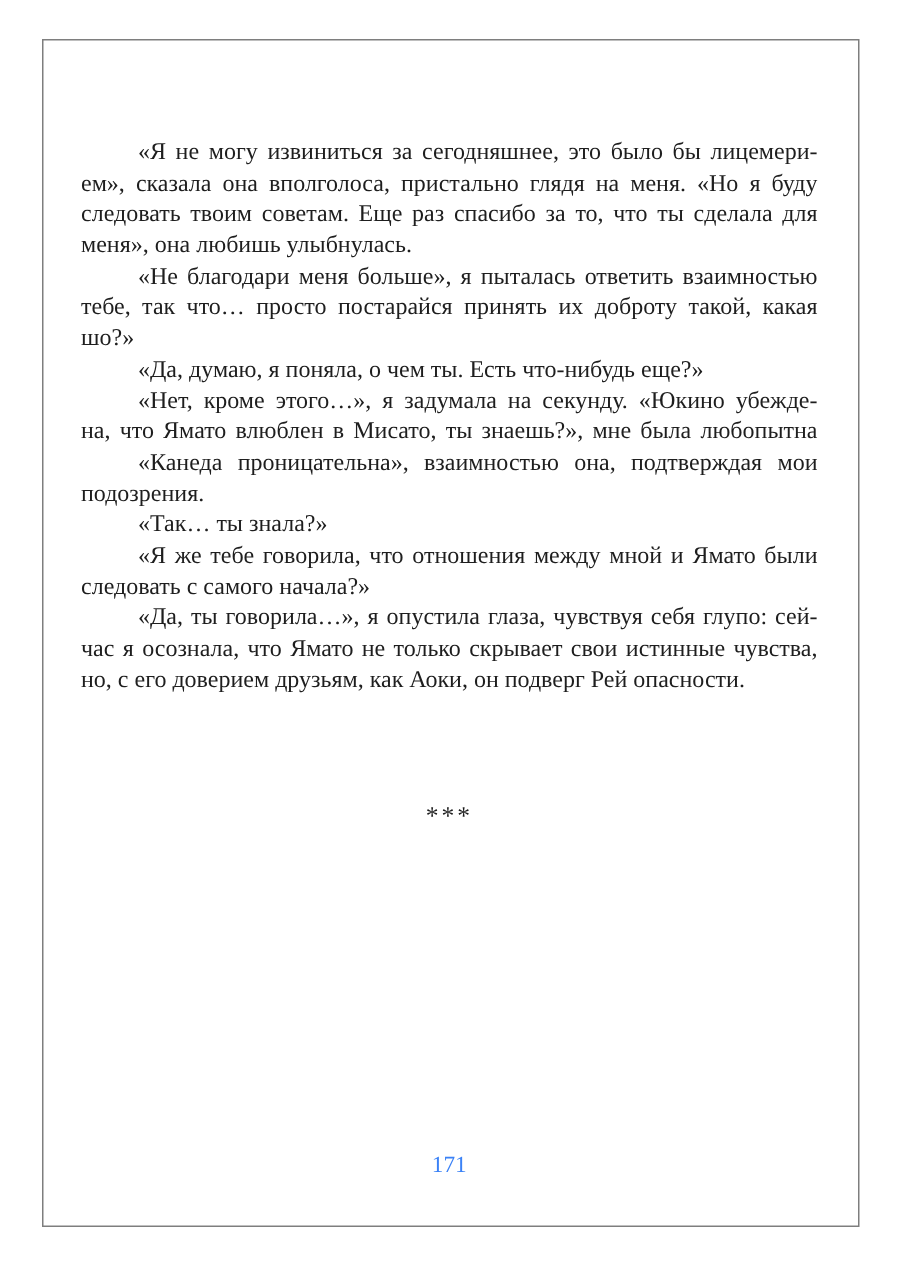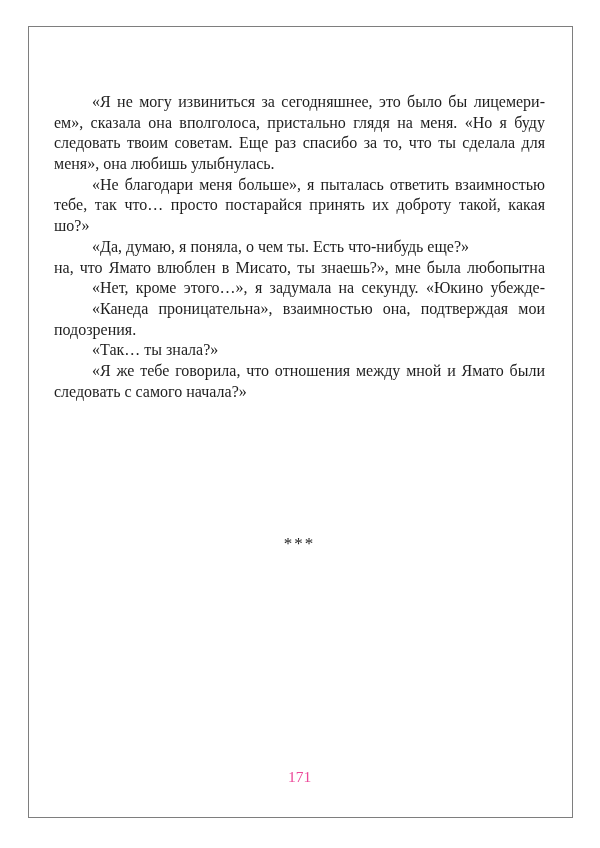--- a/index.html
+++ b/index.html
@@ -61,21 +61,21 @@
     letter-spacing: 2px;
   }
   .page-number {
     position: absolute;
     left: 54px;
     top: 767px;
     width: 491px;
     text-align: center;
     font-size: 15.5px;
     line-height: 20px;
-    color: #ec4899;
+    color: #3b82f6;
   }
 </style>
 </head>
 <body>
 
 <div class="page-border"></div>
 
 <div class="text-block">
 
   <div class="paragraph">
@@ -89,36 +89,41 @@
     <div class="line indent">«Не благодари меня больше», я пыталась ответить взаимностью</div>
     <div class="line">тебе, так что… просто постарайся принять их доброту такой, какая</div>
     <div class="line last">шо?»</div>
   </div>
 
   <div class="paragraph">
     <div class="line indent last">«Да, думаю, я поняла, о чем ты. Есть что-нибудь еще?»</div>
   </div>
 
   <div class="paragraph">
+    <div class="line indent">«Нет, кроме этого…», я задумала на секунду. «Юкино убежде-</div>
     <div class="line">на, что Ямато влюблен в Мисато, ты знаешь?», мне была любопытна</div>
-    <div class="line indent">«Нет, кроме этого…», я задумала на секунду. «Юкино убежде-</div>
   </div>
 
   <div class="paragraph">
     <div class="line indent">«Канеда проницательна», взаимностью она, подтверждая мои</div>
     <div class="line last">подозрения.</div>
   </div>
 
   <div class="paragraph">
     <div class="line indent last">«Так… ты знала?»</div>
   </div>
 
   <div class="paragraph">
     <div class="line indent">«Я же тебе говорила, что отношения между мной и Ямато были</div>
     <div class="line last">следовать с самого начала?»</div>
   </div>
 
+  <div class="paragraph">
+    <div class="line indent">«Да, ты говорила…», я опустила глаза, чувствуя себя глупо: сей-</div>
+    <div class="line">час я осознала, что Ямато не только скрывает свои истинные чувства,</div>
+    <div class="line last">но, с его доверием друзьям, как Аоки, он подверг Рей опасности.</div>
+  </div>
 
 </div>
 
 <div class="separator">***</div>
 
 <div class="page-number">171</div>
 
 </body></html>

